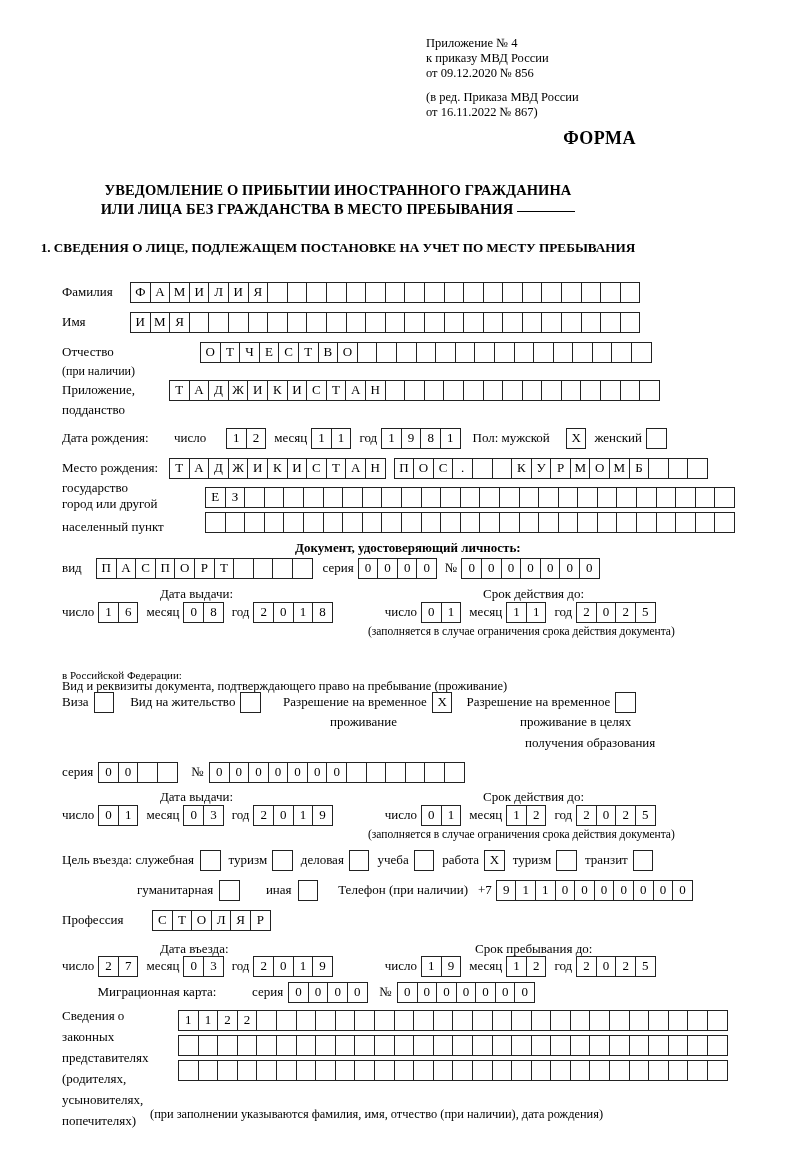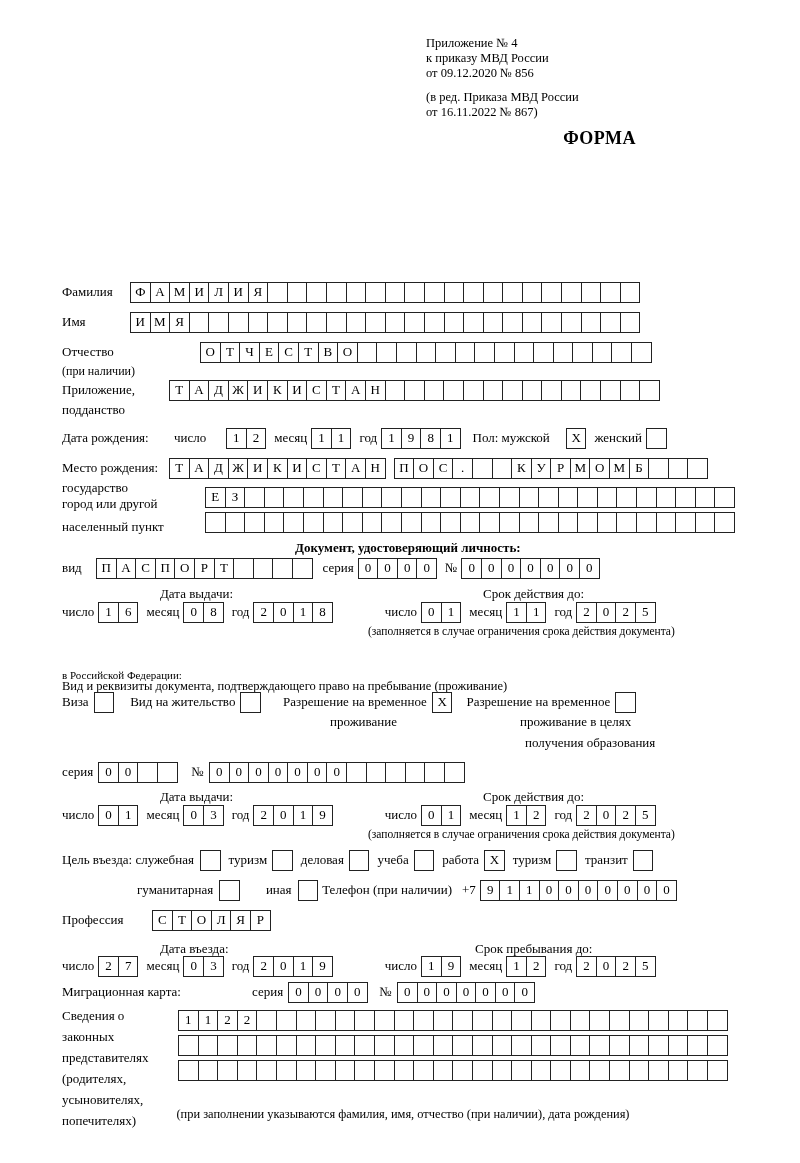--- a/index.html
+++ b/index.html
@@ -45,39 +45,44 @@
     margin-left:-1px;
     font-size:13px;font-family:"Liberation Serif",serif;
     display:flex;align-items:center;justify-content:center;
     box-sizing:border-box;background:#fff;
   }
   .bx:first-child{margin-left:0;}
   .chk{width:20.6px;height:20.6px;border:1px solid #222;box-sizing:border-box;display:inline-flex;align-items:center;justify-content:center;font-size:13px;}
 
   .note{font-size:11.5px;}
 
-  .footnote{position:absolute;left:0;right:0;text-align:center;font-size:12.4px;}
+  .footnote{position:absolute;left:0;right:0;font-size:12.4px;}
 </style>
 </head>
 <body>
 
 <div class="page">
 
   <div class="hdr">
     <div>Приложение № 4</div>
     <div>к приказу МВД России</div>
     <div>от 09.12.2020 № 856</div>
     <div class="gap"></div>
     <div>(в ред. Приказа МВД России</div>
     <div>от 16.11.2022 № 867)</div>
   </div>
 
   <div class="forma">ФОРМА</div>
 
-
+  <div class="title">
+    <div>УВЕДОМЛЕНИЕ О ПРИБЫТИИ ИНОСТРАННОГО ГРАЖДАНИНА</div>
+    <div><span>ИЛИ ЛИЦА БЕЗ ГРАЖДАНСТВА В МЕСТО ПРЕБЫВАНИЯ</span><span class="u"></span></div>
+  </div>
+
+  <div class="section1">1. СВЕДЕНИЯ О ЛИЦЕ, ПОДЛЕЖАЩЕМ ПОСТАНОВКЕ НА УЧЕТ ПО МЕСТУ ПРЕБЫВАНИЯ</div>
 
   <div class="row" style="left:62px;top:282px;">
     <div class="lbl" style="width:68px;">Фамилия</div>
     <div class="boxes">
         <div class="bx">Ф</div>
         <div class="bx">А</div>
         <div class="bx">М</div>
         <div class="bx">И</div>
         <div class="bx">Л</div>
         <div class="bx">И</div>
@@ -505,21 +510,21 @@
     <div class="chk"></div>
     <div class="lbl" style="margin-left:8px;margin-right:5px;">транзит</div>
     <div class="chk"></div>
   </div>
 
   <div class="row" style="left:137px;top:880px;">
     <div class="lbl" style="margin-right:6px;">гуманитарная</div>
     <div class="chk"></div>
     <div class="lbl" style="margin-left:26px;margin-right:6px;">иная</div>
     <div class="chk"></div>
-    <div class="lbl" style="margin-left:4px;margin-right:10px;">Телефон (при наличии)</div>
+    <div class="lbl" style="margin-left:20px;margin-right:10px;">Телефон (при наличии)</div>
     <div class="lbl" style="margin-right:4px;">+7</div>
     <div class="boxes">
         <div class="bx">9</div>
         <div class="bx">1</div>
         <div class="bx">1</div>
         <div class="bx">0</div>
         <div class="bx">0</div>
         <div class="bx">0</div>
         <div class="bx">0</div>
         <div class="bx">0</div>
@@ -575,21 +580,21 @@
     <div class="lbl" style="margin-left:8px;margin-right:4px;">год</div>
     <div class="boxes">
         <div class="bx">2</div>
         <div class="bx">0</div>
         <div class="bx">2</div>
         <div class="bx">5</div>
       </div>
   </div>
 
   <div class="row" style="left:62px;top:982px;">
-    <div class="lbl" style="width:190px;">Миграционная карта:</div>
+    <div class="lbl" style="width:190px;text-align:center;">Миграционная карта:</div>
     <div class="lbl" style="margin-right:5px;">серия</div>
     <div class="boxes">
         <div class="bx">0</div>
         <div class="bx">0</div>
         <div class="bx">0</div>
         <div class="bx">0</div>
       </div>
     <div class="lbl" style="margin-left:12px;margin-right:5px;">№</div>
     <div class="boxes">
         <div class="bx">0</div>

